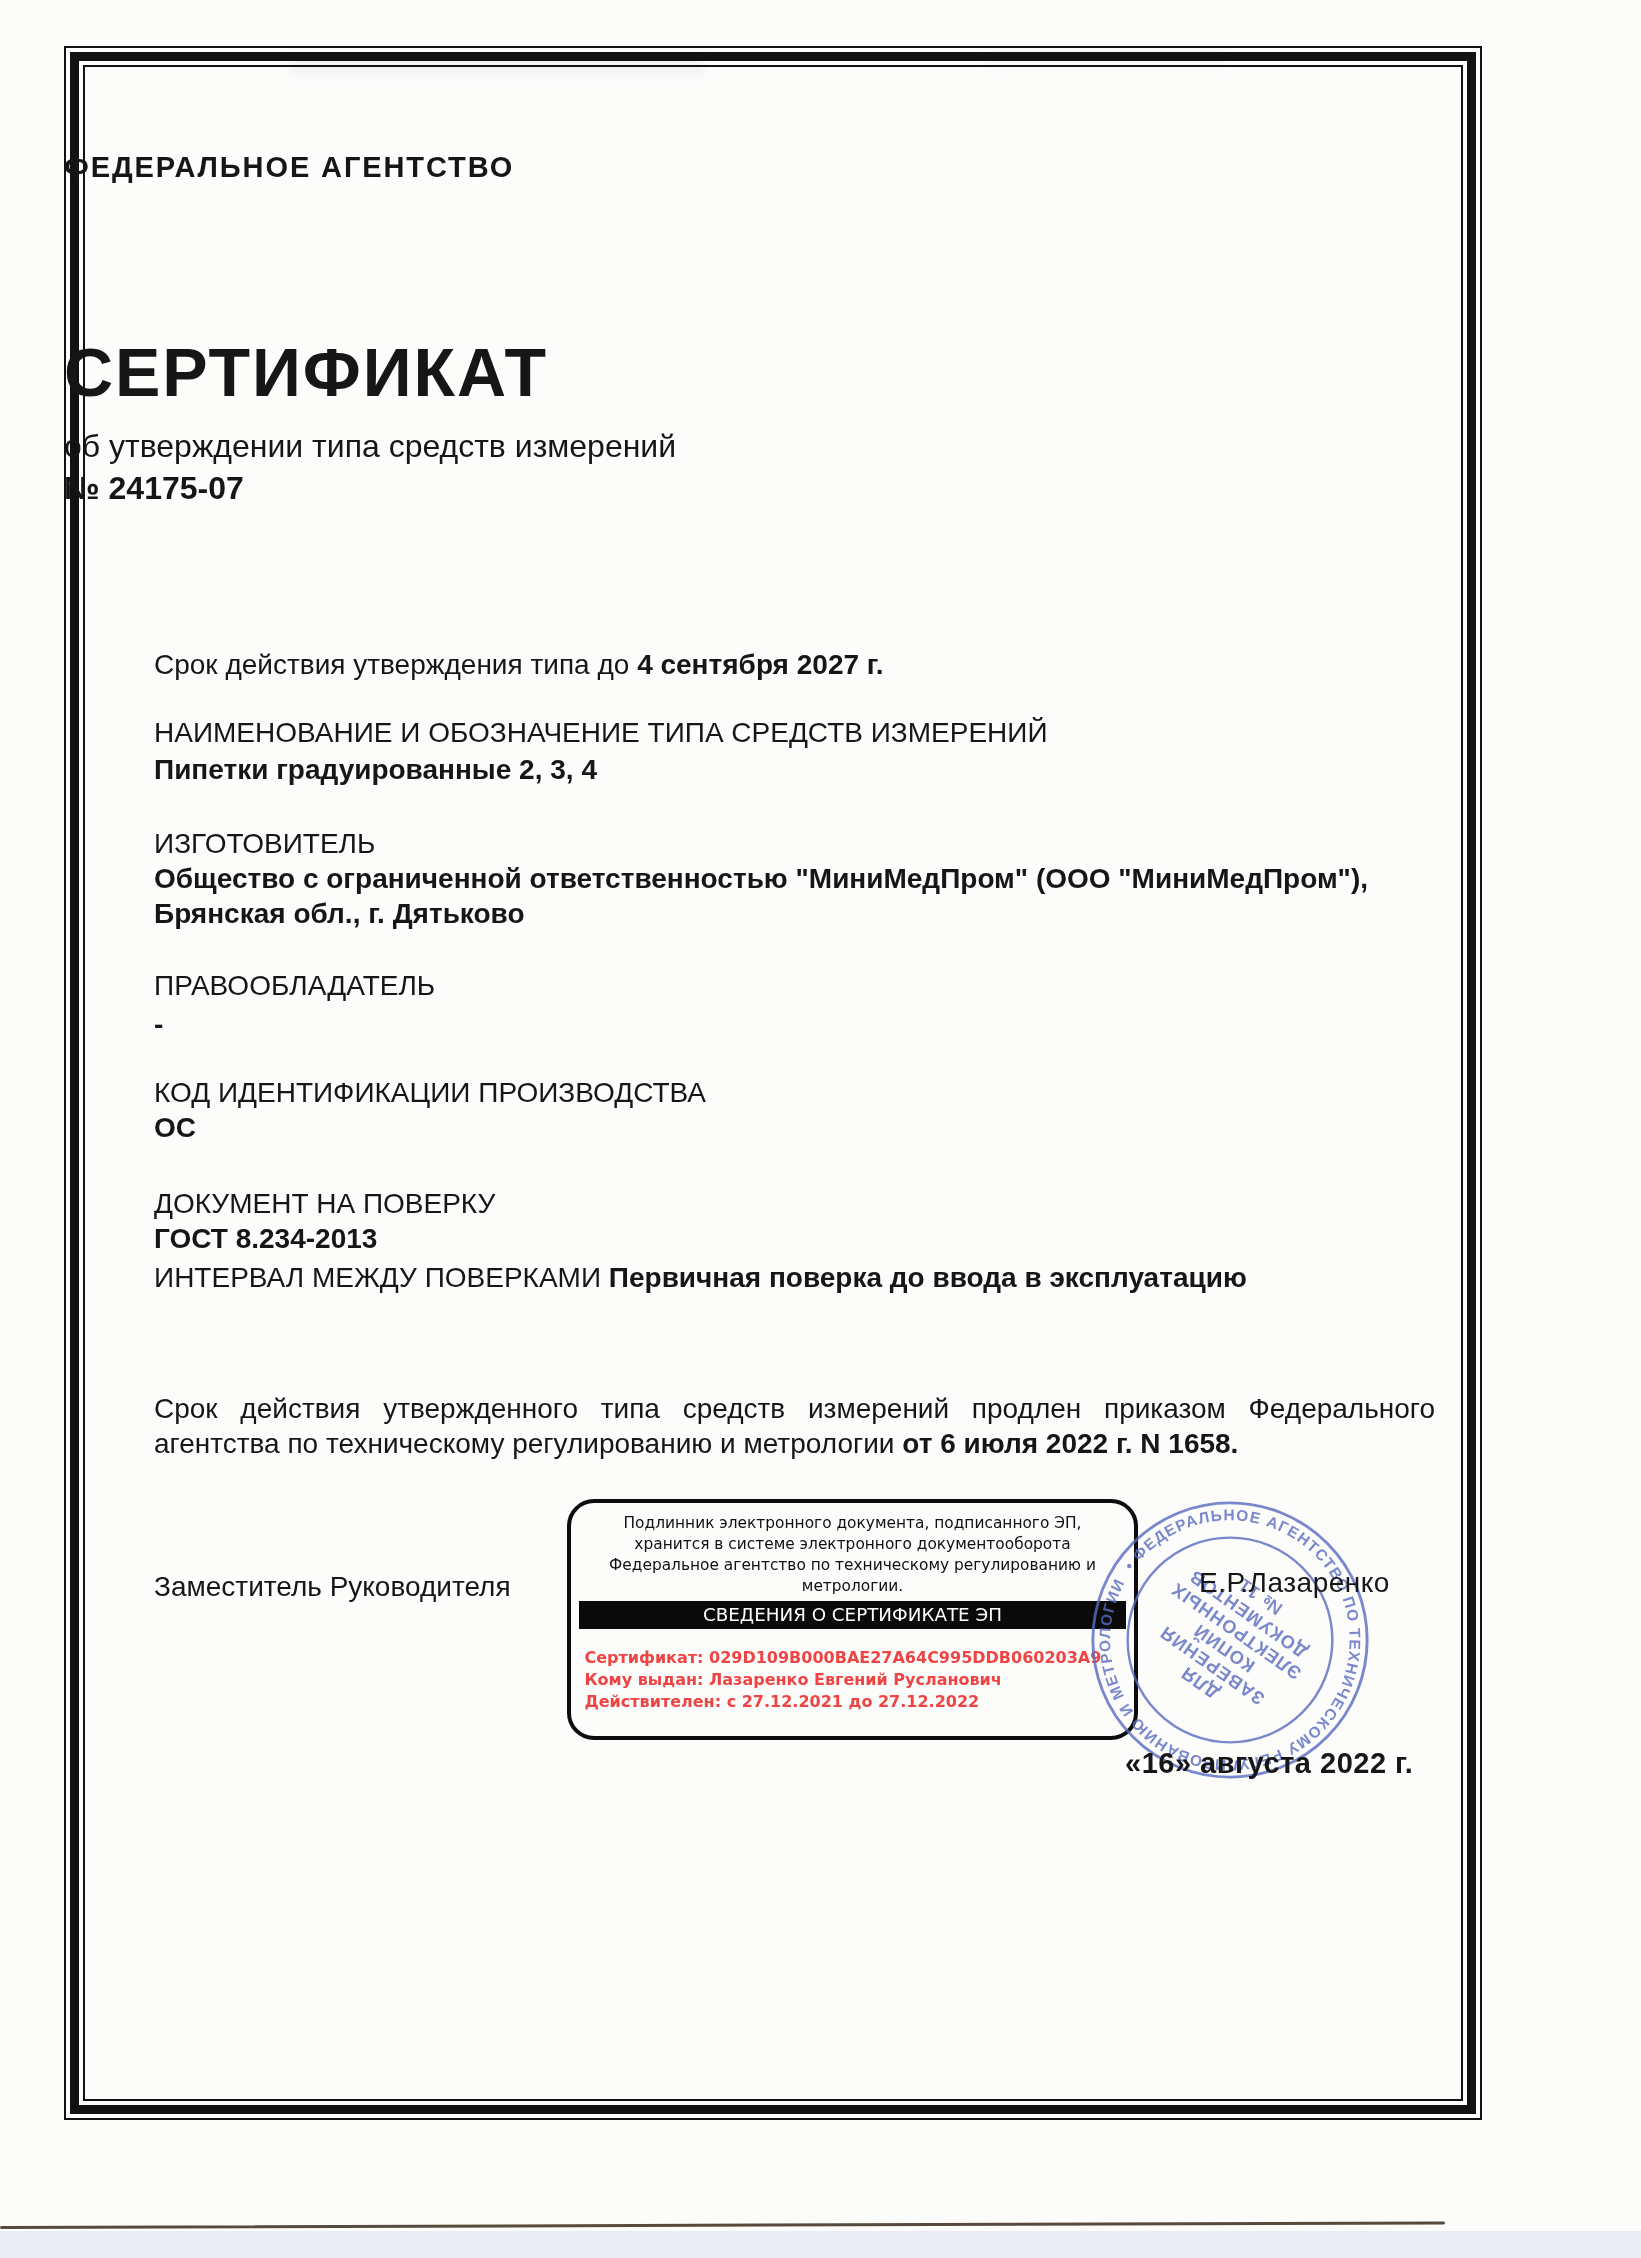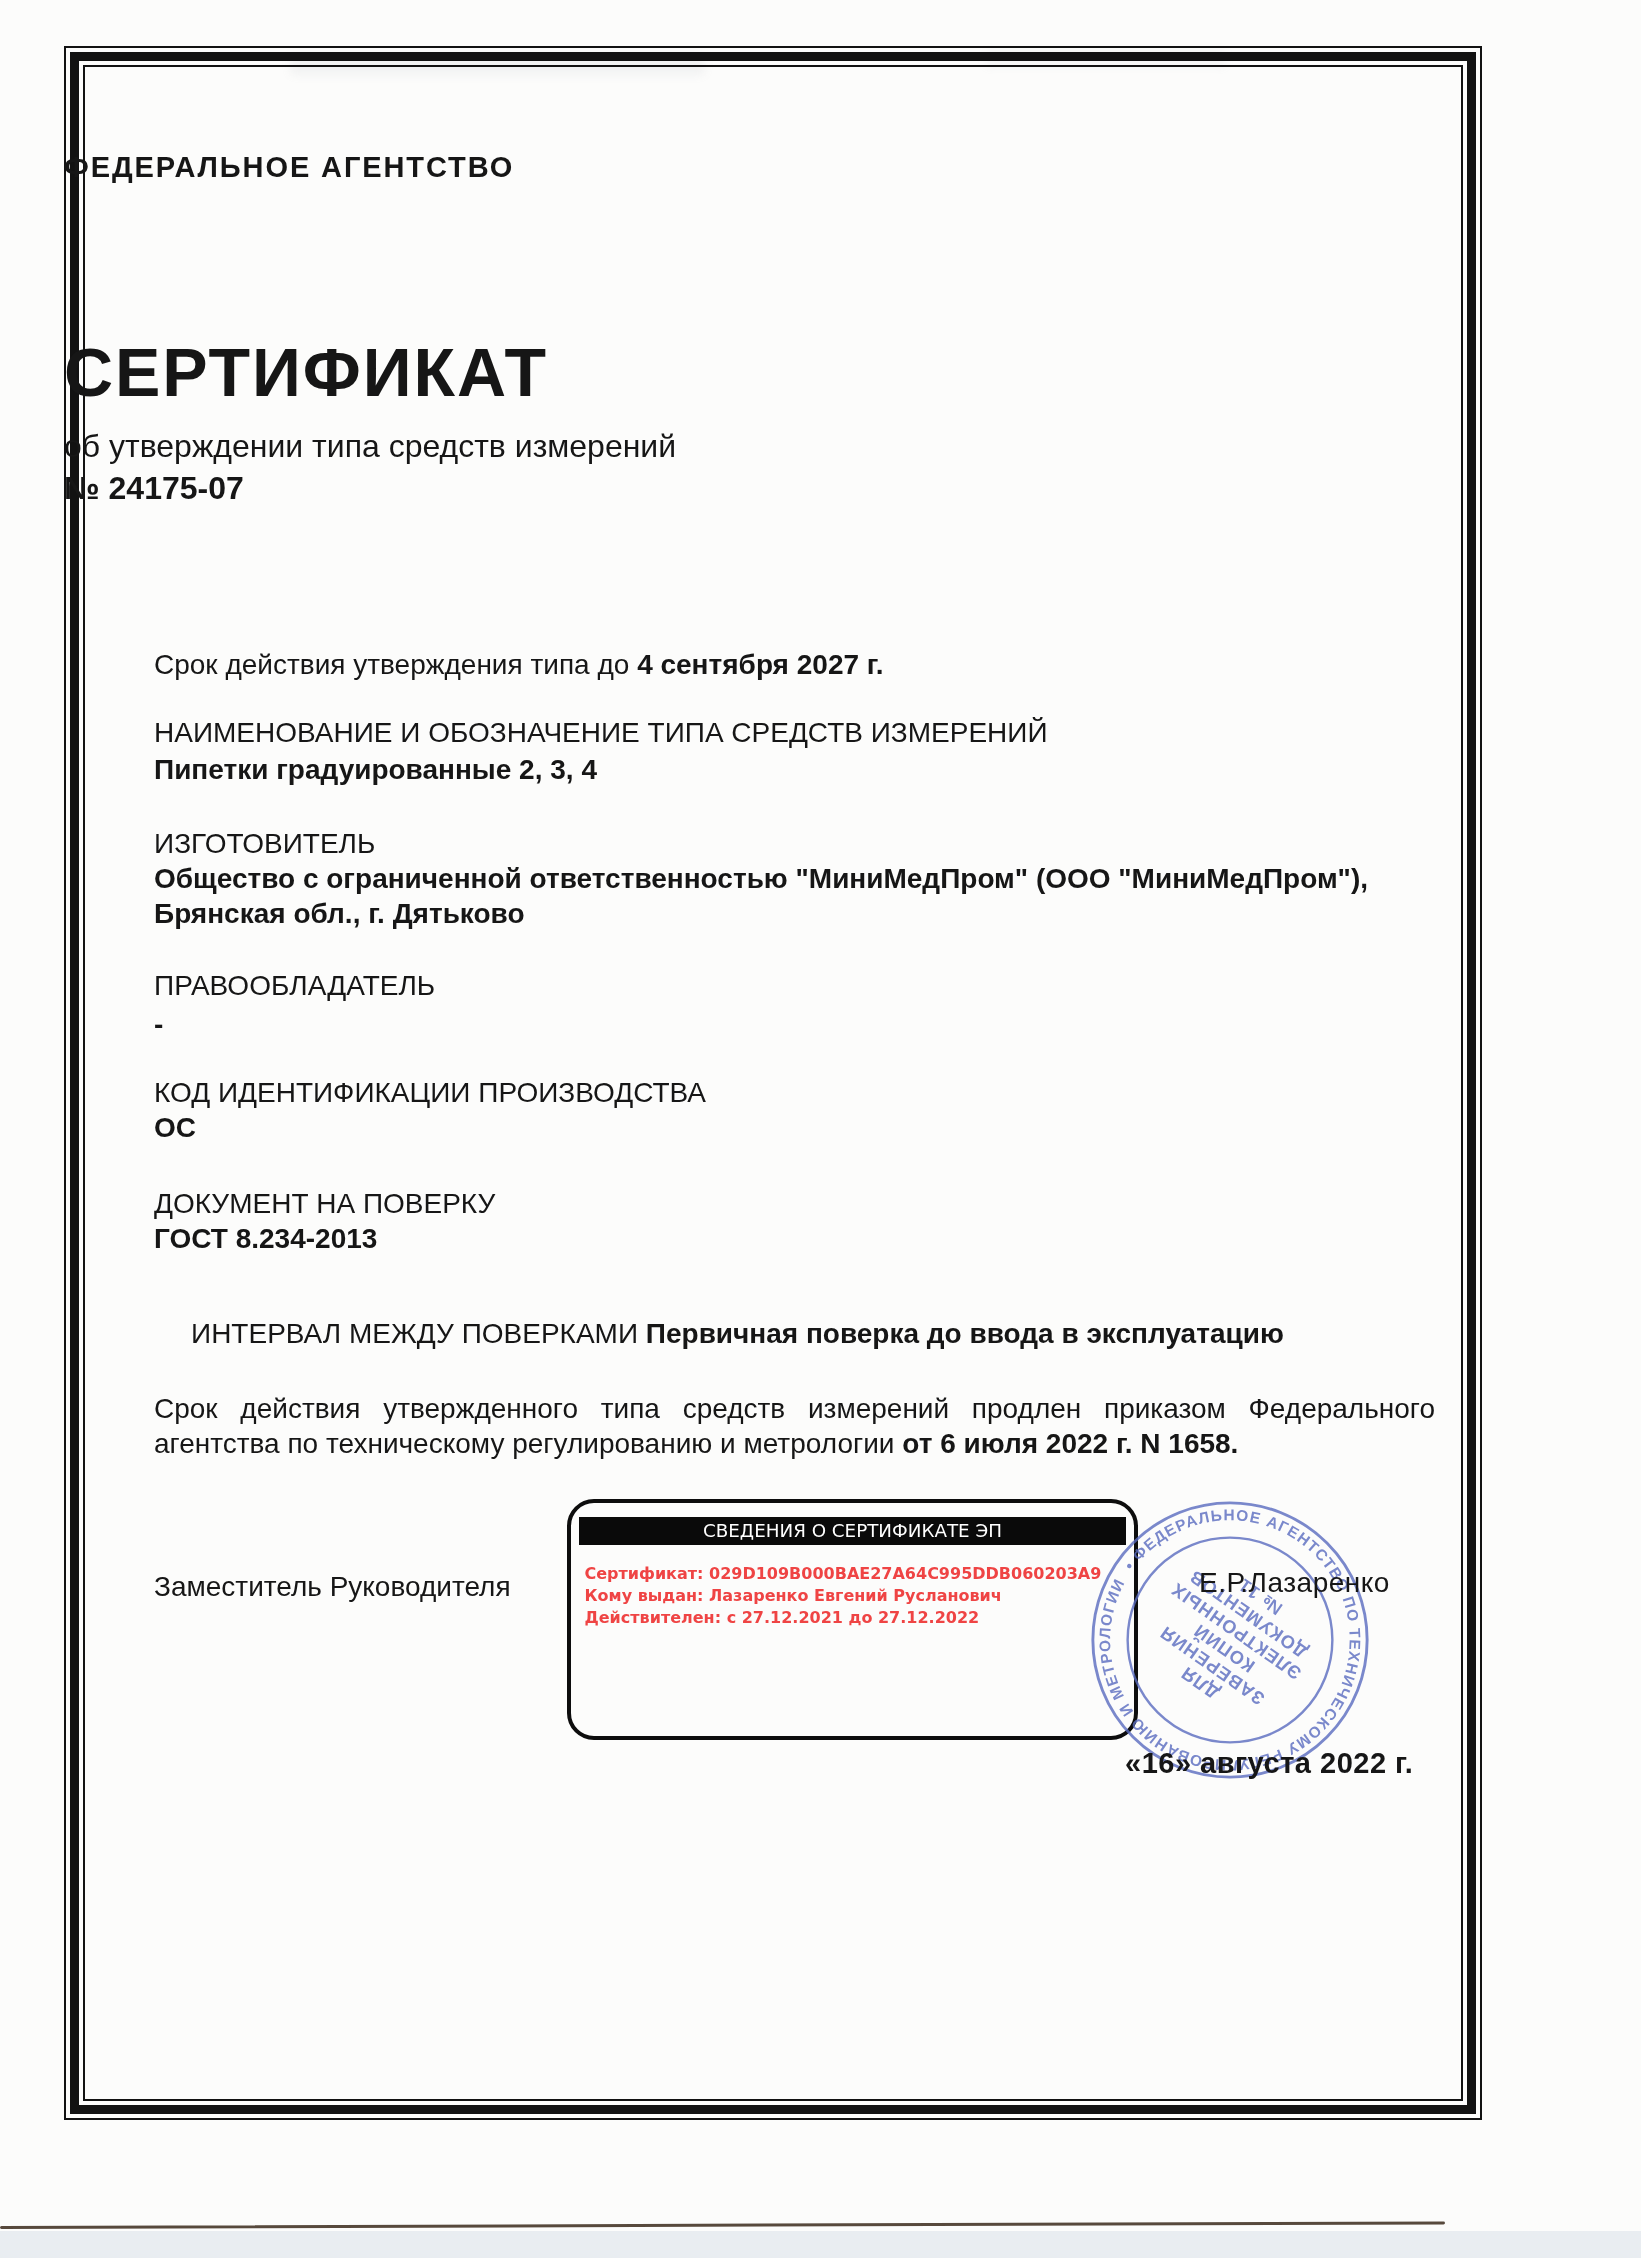--- a/index.html
+++ b/index.html
@@ -34,21 +34,21 @@
 
   .field { position:absolute; left:154px; width:1281px; font-size:28px; line-height:35px; }
   .field .val, .bold { font-weight:bold; }
 
   .f-validity { top:647px; }
   .f-name { top:714px; line-height:37px; }
   .f-manufacturer { top:826px; line-height:35px; }
   .f-rights { top:966px; line-height:39px; }
   .f-code { top:1075px; }
   .f-doc { top:1186px; }
-  .f-interval { top:1316px;margin-left:37px; }
+  .f-interval { top:1260px; }
   .f-extension { top:1391px; text-align:justify; }
 
   .sig-position { position:absolute; left:154px; top:1571px; font-size:28px; }
 
   
   .esign-box { position:absolute; left:567px; top:1499px; width:571px; height:241px;
                border:4.8px solid #0d0d0d; border-radius:27px; z-index:2; padding-top:9.7px; }
   .esign-par { text-align:center; font-family:"DejaVu Sans", sans-serif; font-size:15.4px; line-height:21px;
                font-weight:500; padding:0 27px; color:#101010; }
   .esign-banner { margin:4.8px 7.7px 0 7.7px; background:#0a0a0a; color:#ffffff; text-align:center;
@@ -121,20 +121,21 @@
     <div class="val">ГОСТ 8.234-2013</div>
   </div>
 
   <div class="field f-interval"><span>ИНТЕРВАЛ МЕЖДУ ПОВЕРКАМИ</span> <span class="val">Первичная поверка до ввода в эксплуатацию</span></div>
 
   <div class="field f-extension"><span>Срок действия утвержденного типа средств измерений продлен приказом Федерального агентства по техническому регулированию и метрологии</span> <span class="bold">от 6 июля 2022 г. N 1658.</span></div>
 
   <div class="sig-position">Заместитель Руководителя</div>
 
   <div class="esign-box">
+    <div class="esign-par">Подлинник электронного документа, подписанного ЭП, хранится в системе электронного документооборота Федеральное агентство по техническому регулированию и метрологии.</div>
     <div class="esign-banner">СВЕДЕНИЯ О СЕРТИФИКАТЕ ЭП</div>
     <div class="esign-rows">
       <div class="esign-row"><span class="lbl">Сертификат:</span> <span>029D109B000BAE27A64C995DDB060203A9</span></div>
       <div class="esign-row"><span class="lbl">Кому выдан:</span> <span>Лазаренко Евгений Русланович</span></div>
       <div class="esign-row"><span class="lbl">Действителен:</span> <span>с 27.12.2021 до 27.12.2022</span></div>
     </div>
   </div>
 
   <div class="stamp">
     <svg width="282" height="282" viewBox="0 0 292 292">

